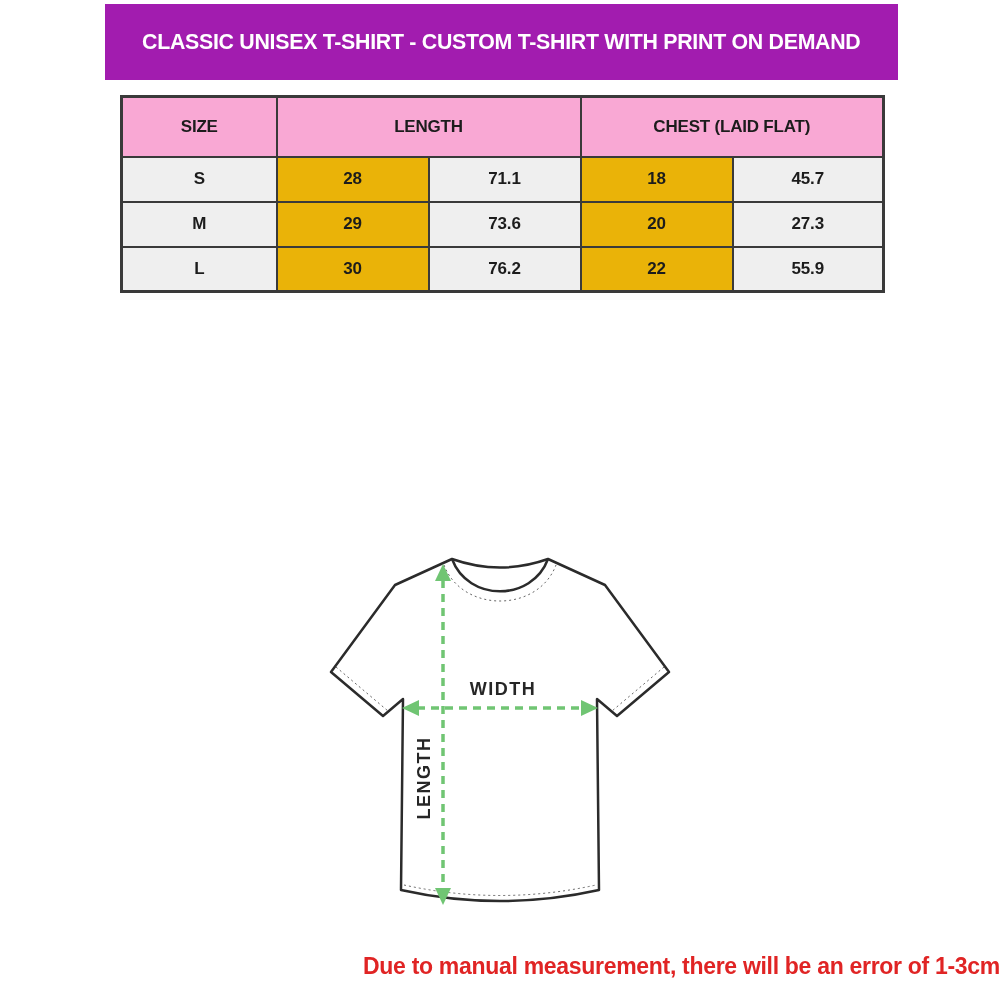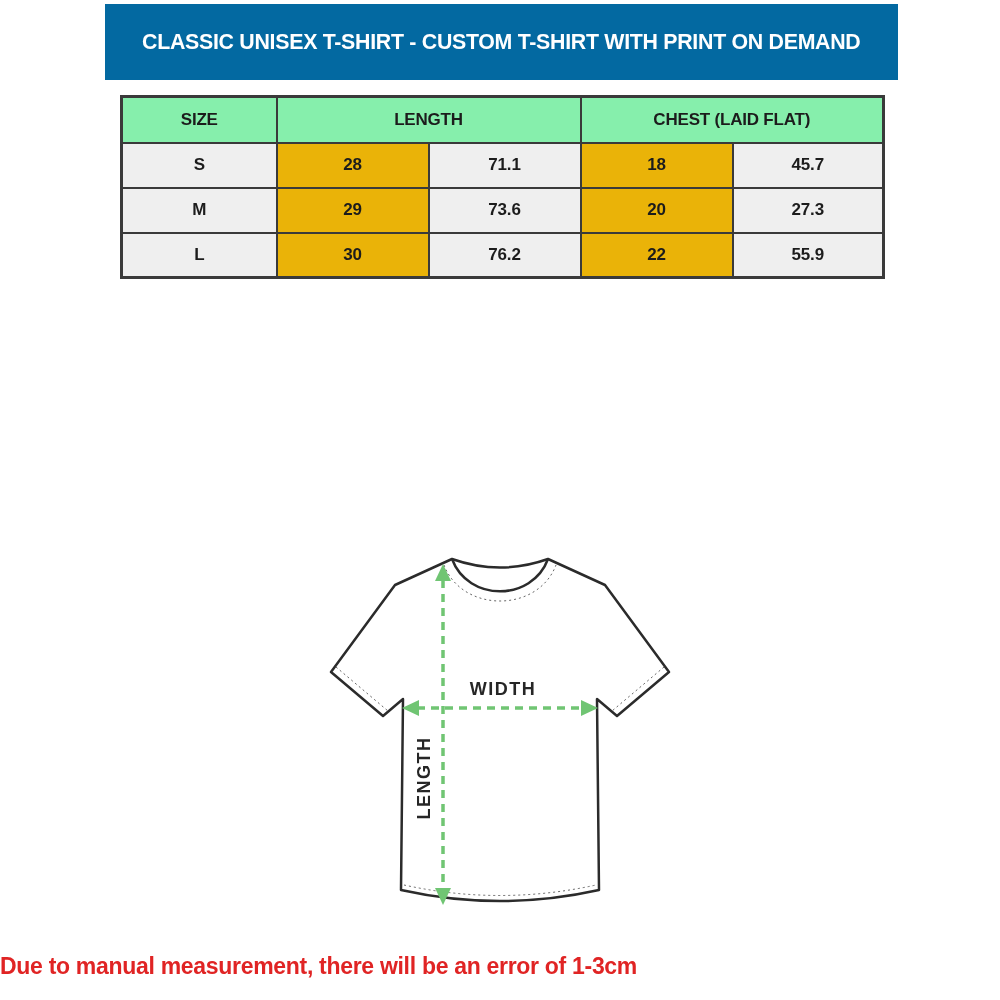--- a/index.html
+++ b/index.html
@@ -2,48 +2,48 @@
 <html><head>
 <meta charset="utf-8">
 <style>
   * { margin: 0; padding: 0; box-sizing: border-box; }
   html, body { width: 1000px; height: 1000px; background: #ffffff;
     font-family: "Liberation Sans", sans-serif; position: relative; overflow: hidden; }
 
   
   .banner {
     position: absolute; left: 105px; top: 4px; width: 793px; height: 76px;
-    background: #0369a1; display: flex; align-items: center; justify-content: center;
+    background: #a21caf; display: flex; align-items: center; justify-content: center;
   }
   .banner-title {
     color: #ffffff; font-weight: bold; font-size: 22px; letter-spacing: -0.3px;
     white-space: nowrap; transform: scaleX(0.97); text-align: center;
   }
 
   
   .table-wrap { position: absolute; left: 120px; top: 95px; width: 762px; }
   table.size-table {
     border-collapse: collapse; width: 762px; table-layout: fixed;
     border: 3px solid #3a3a3a;
   }
   .size-table th, .size-table td {
     border: 2px solid #3a3a3a; text-align: center; vertical-align: middle;
     font-weight: bold; color: #1c1c1c; letter-spacing: -0.2px;
   }
-  .size-table thead th { height: 46px; font-size: 17px; background: #86efac; }
+  .size-table thead th { height: 60px; font-size: 17px; background: #f9a8d4; }
   .size-table tbody td { height: 45px; font-size: 17px; }
   .bg-gray { background: #efefef; }
   .bg-white { background: #eab308; }
 
   
   .diagram { position: absolute; left: 300px; top: 538px; width: 400px; height: 385px; text-align: center; }
 
   
   .footer-note {
-    position: absolute; left: 0; top: 953px; width: 1000px; text-align: left;
+    position: absolute; left: 0; top: 953px; width: 1000px; text-align: right;
     color: #e02424; font-weight: bold; font-size: 23px; letter-spacing: -0.3px;
   }
 </style>
 </head>
 <body>
 
 <div class="banner">
   <div class="banner-title">CLASSIC UNISEX T-SHIRT - CUSTOM T-SHIRT WITH PRINT ON DEMAND</div>
 </div>
 

